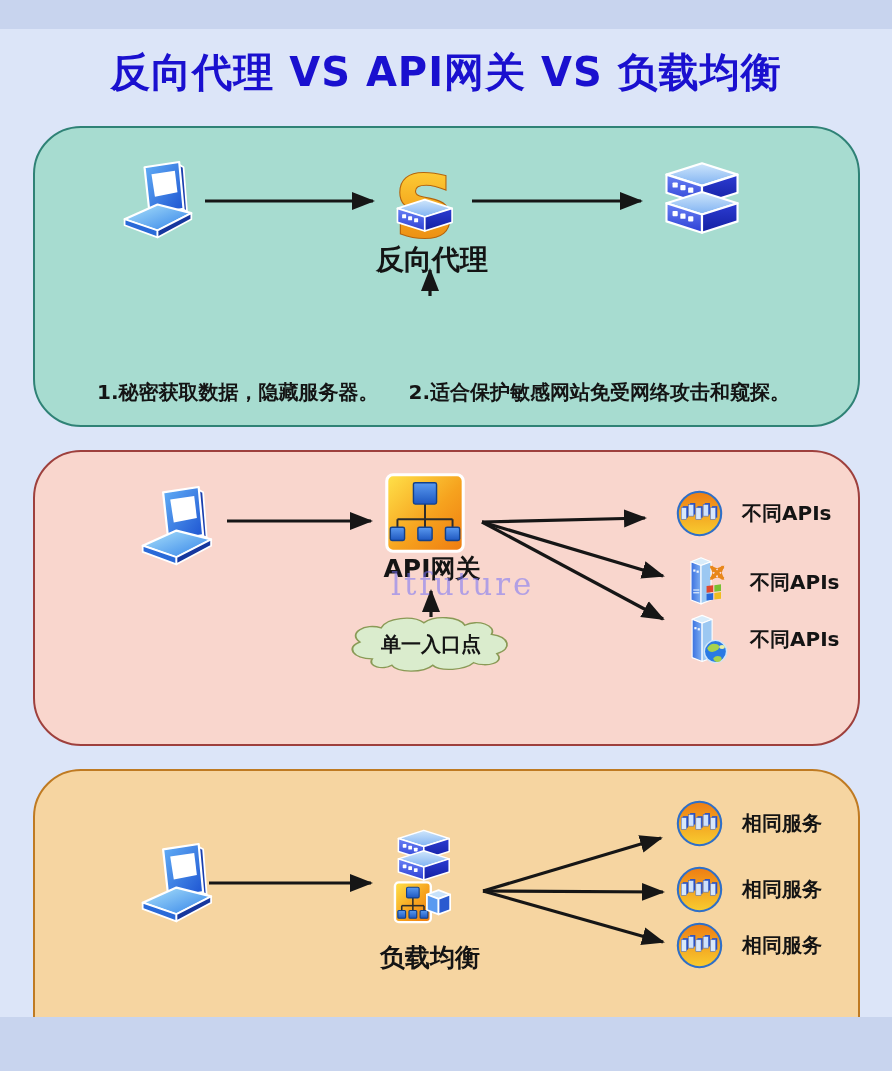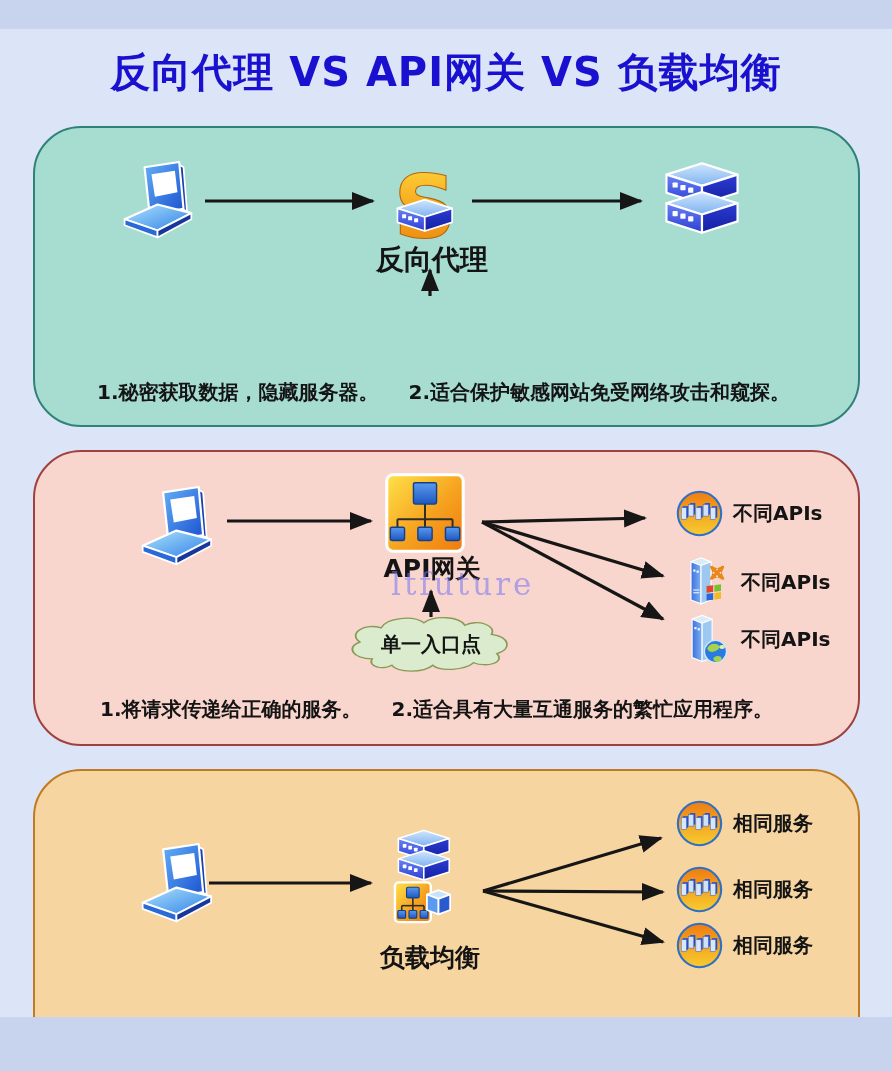--- a/index.html
+++ b/index.html
@@ -18,21 +18,21 @@
   .ricon{display:inline-block;flex:none;}
   .mid-label{position:absolute;text-align:center;font-weight:bold;color:#141414;white-space:nowrap;}
   .notes{position:absolute;font-weight:bold;font-size:20px;color:#141414;white-space:nowrap;line-height:24px;}
   .gap{display:inline-block;width:30px;}
   .cloud{position:absolute;}
   .cloud .shape{position:absolute;left:0;top:0;width:100%;height:100%;}
   .cloud-pink .shape path{fill:#f7cac7;stroke:#b4524e;stroke-width:2;}
   .cloud-green .shape path{fill:#daeccd;stroke:#8a9a56;stroke-width:2;}
   .cloud .ctext{position:relative;display:flex;width:100%;height:100%;align-items:center;
         justify-content:center;font-weight:bold;font-size:20px;color:#141414;white-space:nowrap;}
-  .row{position:absolute;display:flex;align-items:center;gap:10px;}
+  .row{position:absolute;display:flex;align-items:center;gap:19px;}
   .tlabel{font-weight:bold;font-size:20px;color:#141414;white-space:nowrap;}
   .wm-mid{position:absolute;left:356px;top:114px;font-family:"DejaVu Serif","Liberation Serif",serif;
         font-size:31px;color:rgba(118,114,248,0.55);letter-spacing:3px;}
   .wm-comm{position:absolute;left:570px;top:1015px;font-size:23px;font-weight:bold;color:#1d4ed8;
         white-space:nowrap;text-shadow:-1px -1px 1px #5a5248,1px 1px 2px #3a342c,1px -1px 1px #5a5248,-1px 1px 1px #5a5248;}
   .wm-lt{position:absolute;left:748px;top:1022px;font-family:"DejaVu Serif","Liberation Serif",serif;
         font-size:30px;color:rgba(104,92,222,0.62);letter-spacing:2px;}
   .wm-csdn{position:absolute;left:780px;top:1048px;font-size:10px;color:rgba(128,124,150,0.85);white-space:nowrap;}
 </style>
 </head>
@@ -253,23 +253,20 @@
       </span>
       <span class="tlabel">不同APIs</span>
     </div>
 
     <div class="cloud cloud-green" style="left:307px;top:163px;width:178px;height:58px">
       <svg class="shape" viewBox="0 0 200 90" preserveAspectRatio="none">
         <path d="M34,68 C12,68 4,50 20,42 C6,28 26,12 44,20 C50,4 80,0 92,12 C104,0 132,2 138,16 C152,6 174,16 168,30 C188,34 192,52 174,60 C184,74 162,82 148,74 C138,86 110,88 102,78 C92,90 62,90 56,78 C46,86 28,80 34,68 Z"></path>
       </svg>
       <span class="ctext">单一入口点</span>
     </div>
-    <div class="notes" style="left:65px;top:245px">
-      <span>1.将请求传递给正确的服务。</span><span class="gap"></span><span>2.适合具有大量互通服务的繁忙应用程序。</span>
-    </div>
   </section>
 
   <section class="panel p3">
     <svg class="arrows">
       <defs>
           <marker id="m3" markerUnits="userSpaceOnUse" markerWidth="24" markerHeight="20" refX="21" refY="10" orient="auto">
             <path d="M0,1 L23,10 L0,19 Z" fill="#161616"></path>
           </marker>
         </defs>
       <line x1="174" y1="112" x2="336" y2="112" marker-end="url(#m3)"></line>

